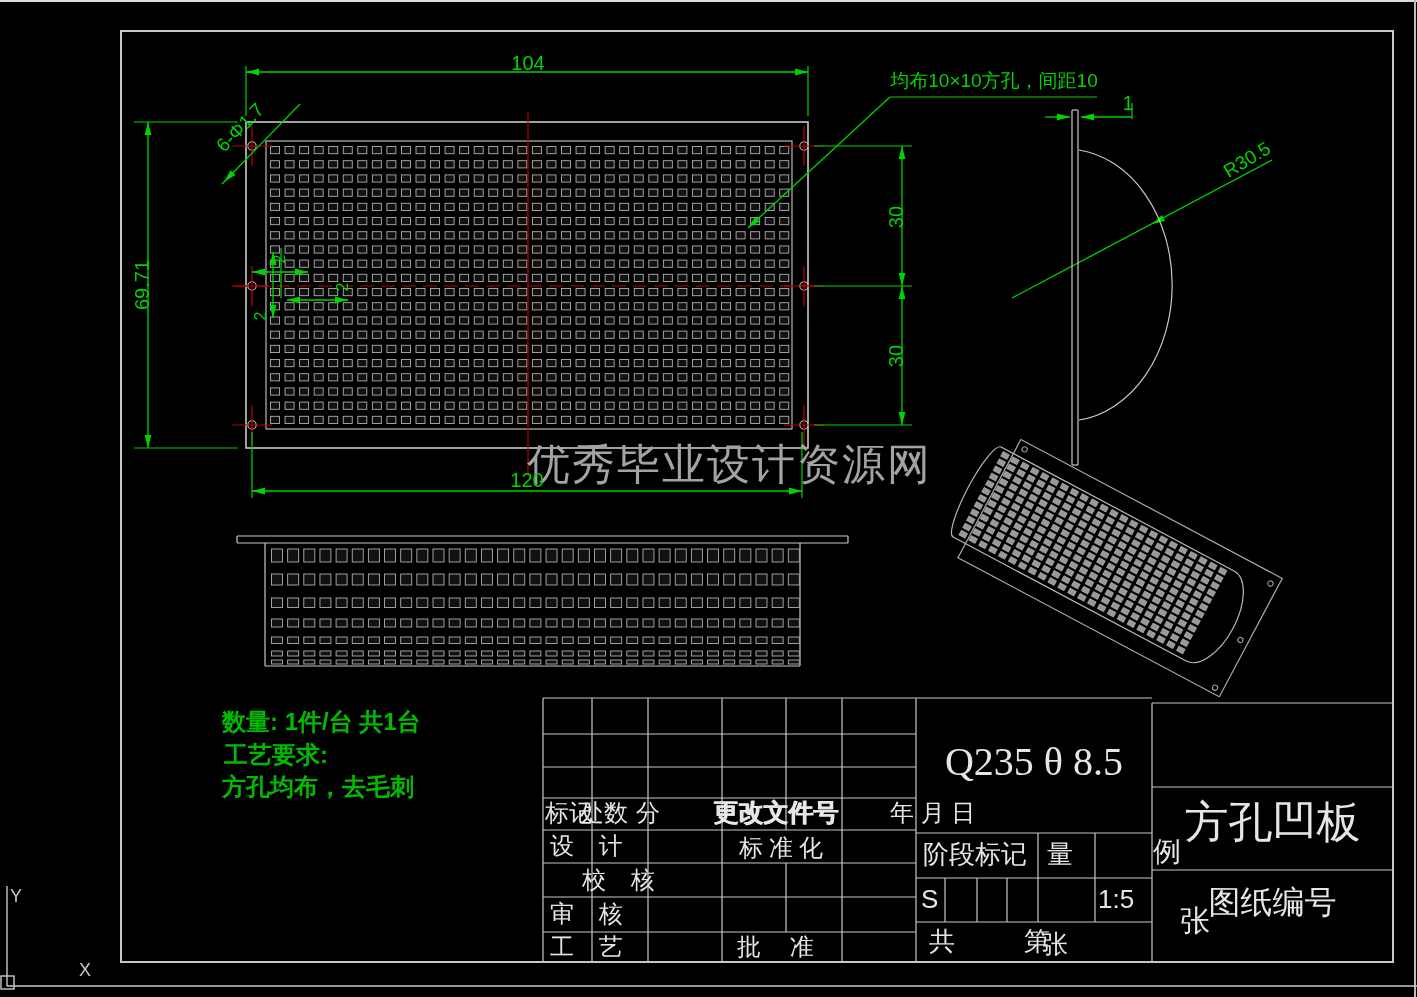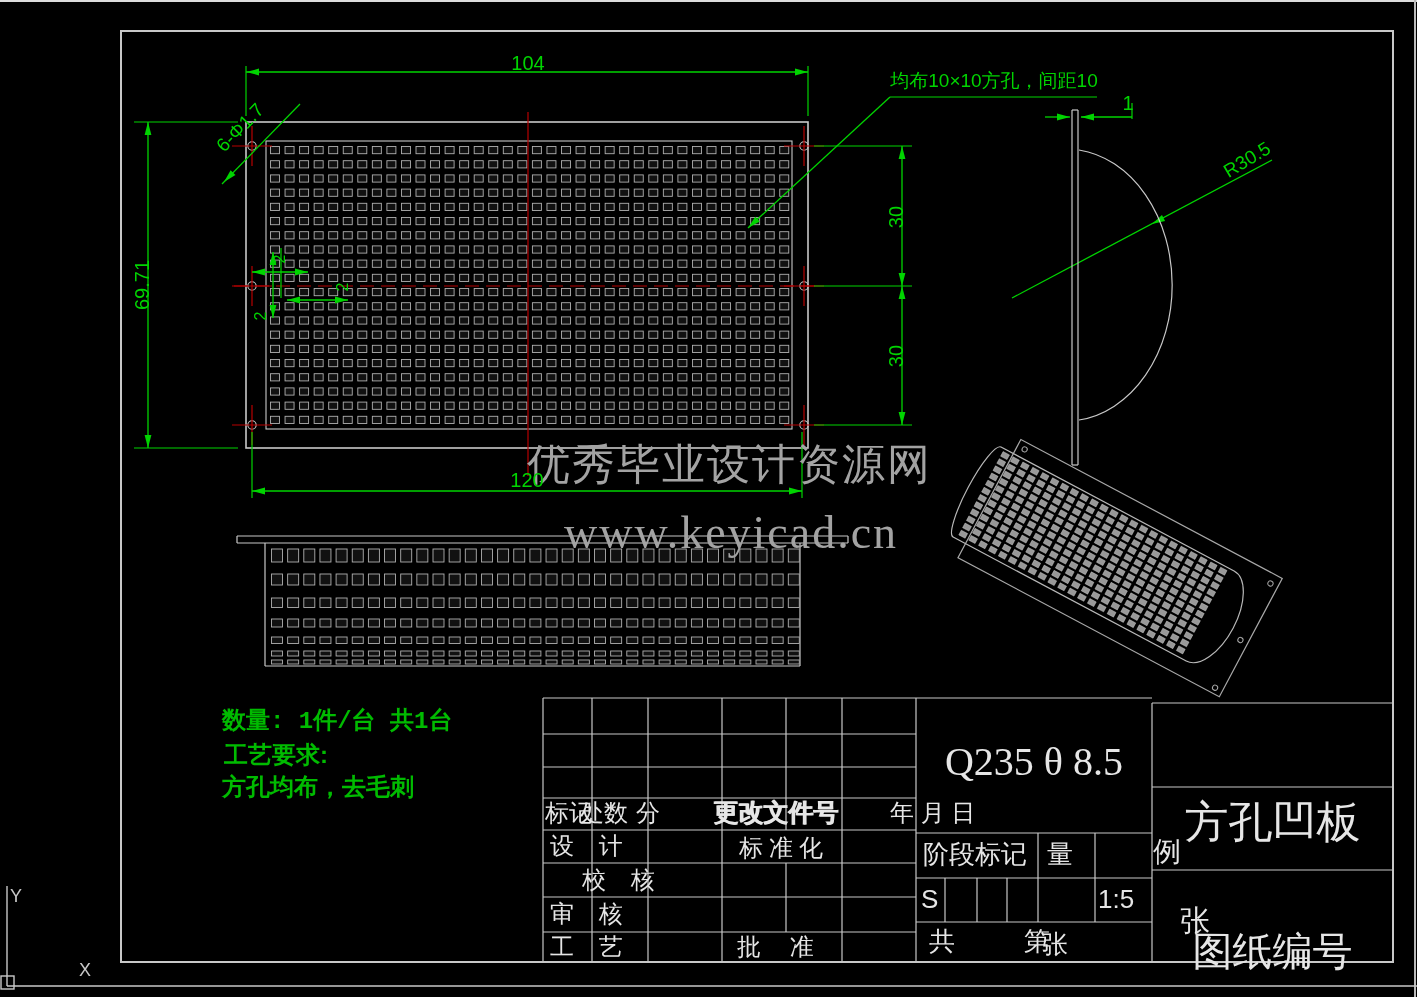--- a/index.html
+++ b/index.html
@@ -1367,43 +1367,42 @@
       <line x1="945" y1="878" x2="945" y2="922" stroke="#c8c8c8" stroke-width="1.2"></line>
       <line x1="977" y1="878" x2="977" y2="922" stroke="#c8c8c8" stroke-width="1.2"></line>
       <line x1="1007" y1="878" x2="1007" y2="922" stroke="#c8c8c8" stroke-width="1.2"></line>
       <line x1="1152" y1="703" x2="1152" y2="962" stroke="#c8c8c8" stroke-width="1.2"></line>
       <line x1="7" y1="886" x2="7" y2="986" stroke="#c8c8c8" stroke-width="1.4"></line>
       <line x1="7" y1="986" x2="1417" y2="986" stroke="#c8c8c8" stroke-width="1.4"></line>
       <rect x="1" y="976" width="13" height="13" fill="none" stroke="#c8c8c8" stroke-width="1.4"></rect>
     </svg>
 
   <div class="lb wm" style="left:527px;top:443px;font-size:43px;">优秀毕业设计资源网</div>
-  <div class="lb wm" style="left:564px;top:510px;font-size:46px;">www.keyicad.cn</div>
 
-  <div class="lb note" style="left:222px;top:710px;font-family:Liberation Mono, monospace;">数量: 1件/台 共1台</div>
+  <div class="lb note" style="left:222px;top:710px;">数量: 1件/台 共1台</div>
   <div class="lb note" style="left:224px;top:743px;text-align:center;">工艺要求:</div>
   <div class="lb note" style="left:222px;top:775px;">方孔均布，去毛刺</div>
 
   <div class="lb dim cent" style="left:888px;top:71px;width:212px;font-size:19px;">均布10×10方孔，间距10</div>
   <div class="lb dim cent" style="left:198px;top:118px;width:84px;font-size:19px;transform:rotate(-46deg);">6-Φ1.7</div>
   <div class="lb dim cent" style="left:1205px;top:150px;width:84px;font-size:19px;transform:rotate(-31deg);">R30.5</div>
 
   <div class="lb dim cent" style="left:497px;top:53px;width:62px;">104</div>
   <div class="lb dim cent rot90" style="left:106px;top:275px;width:72px;">69.71</div>
   <div class="lb dim cent" style="left:504px;top:470px;width:46px;">120</div>
   <div class="lb dim cent rot90" style="left:877px;top:207px;width:38px;">30</div>
   <div class="lb dim cent rot90" style="left:877px;top:346px;width:38px;">30</div>
   <div class="lb dim cent" style="left:1117px;top:93px;width:22px;">1</div>
   <div class="lb dim cent sm rot90" style="left:270px;top:251px;width:20px;">2</div>
   <div class="lb dim cent sm rot90" style="left:333px;top:279px;width:20px;">2</div>
   <div class="lb dim cent sm rot90" style="left:251px;top:308px;width:20px;">2</div>
 
   <div class="lb tb cent serif" style="left:916px;top:742px;width:236px;font-size:40px;">Q235 θ 8.5</div>
   <div class="lb tb cent" style="left:1152px;top:800px;width:241px;font-size:44px;">方孔凹板</div>
-  <div class="lb tb cent" style="left:1152px;top:931px;width:241px;font-size:40px;">图纸编号</div>
+  <div class="lb tb cent" style="left:1152px;top:886px;width:241px;font-size:32px;">图纸编号</div>
 
   <div class="lb tb" style="left:545px;top:801px;">标记</div>
   <div class="lb tb" style="left:580px;top:801px;">处数</div>
   <div class="lb tb" style="left:636px;top:801px;">分</div>
   <div class="lb tb" style="left:713px;top:800px;font-size:25px;font-weight:bold;text-shadow:1px 0 #e6e6e6;text-align:right;">更改文件号</div>
   <div class="lb tb" style="left:850px;top:801px;margin-left:40px;">年 月 日</div>
 
   <div class="lb tb" style="left:550px;top:834px;word-spacing:18px;">设 计</div>
   <div class="lb tb" style="left:582px;top:868px;word-spacing:18px;">校 核</div>
   <div class="lb tb" style="left:550px;top:902px;word-spacing:18px;">审 核</div>

